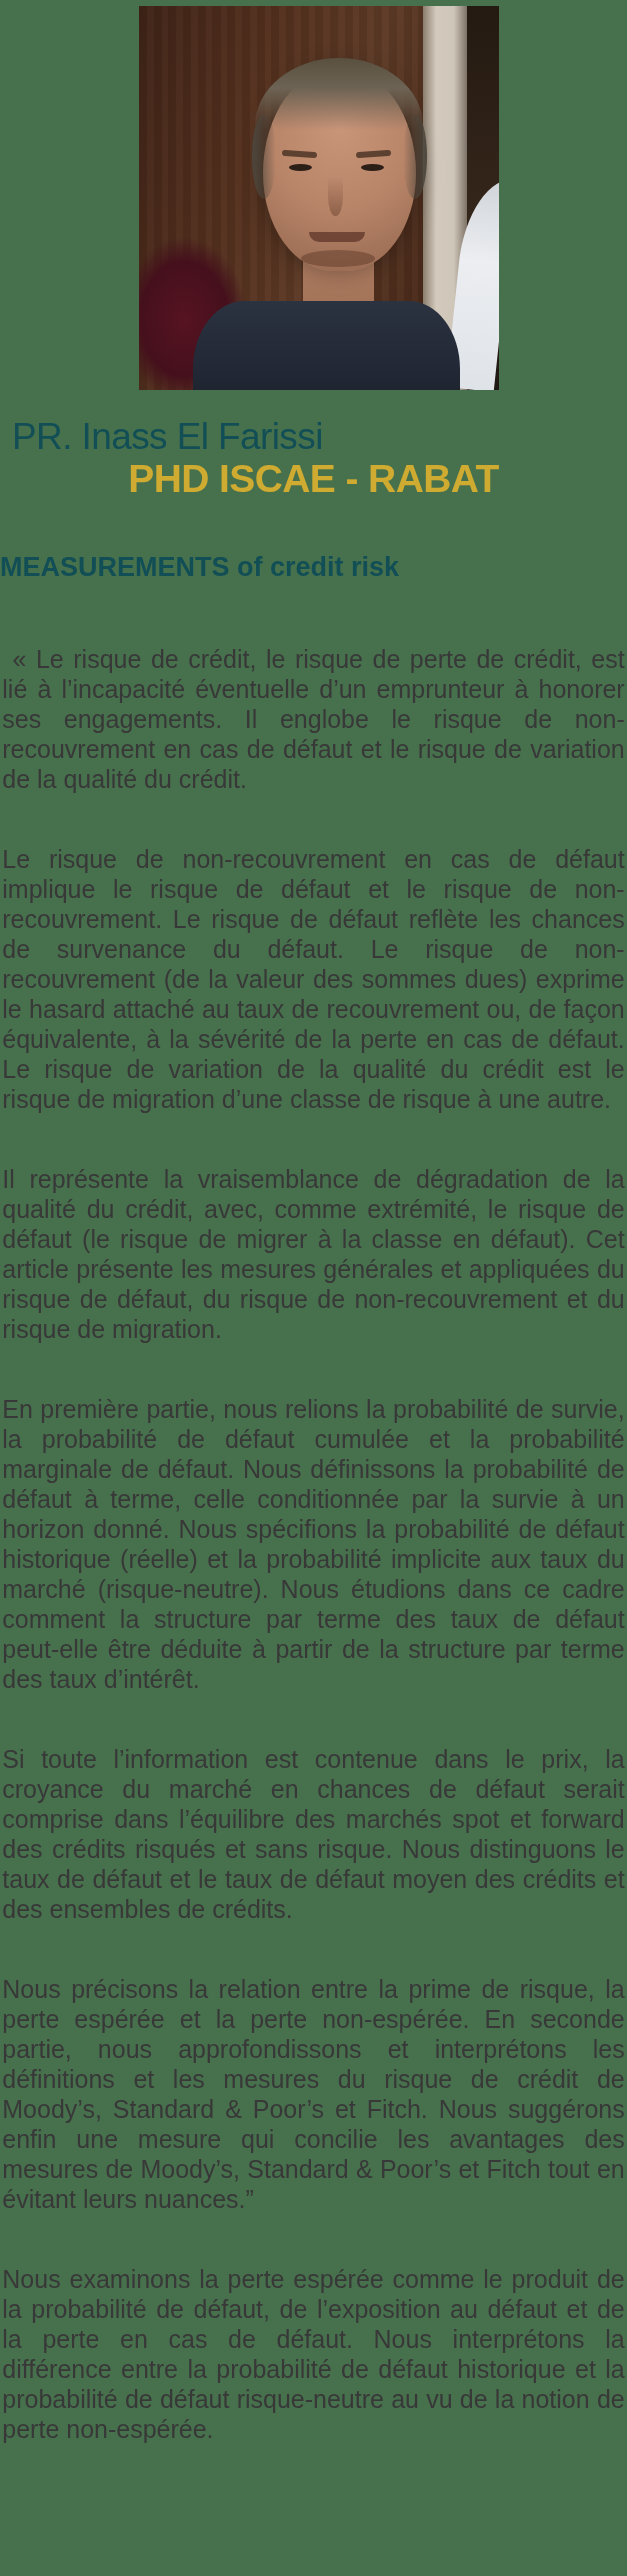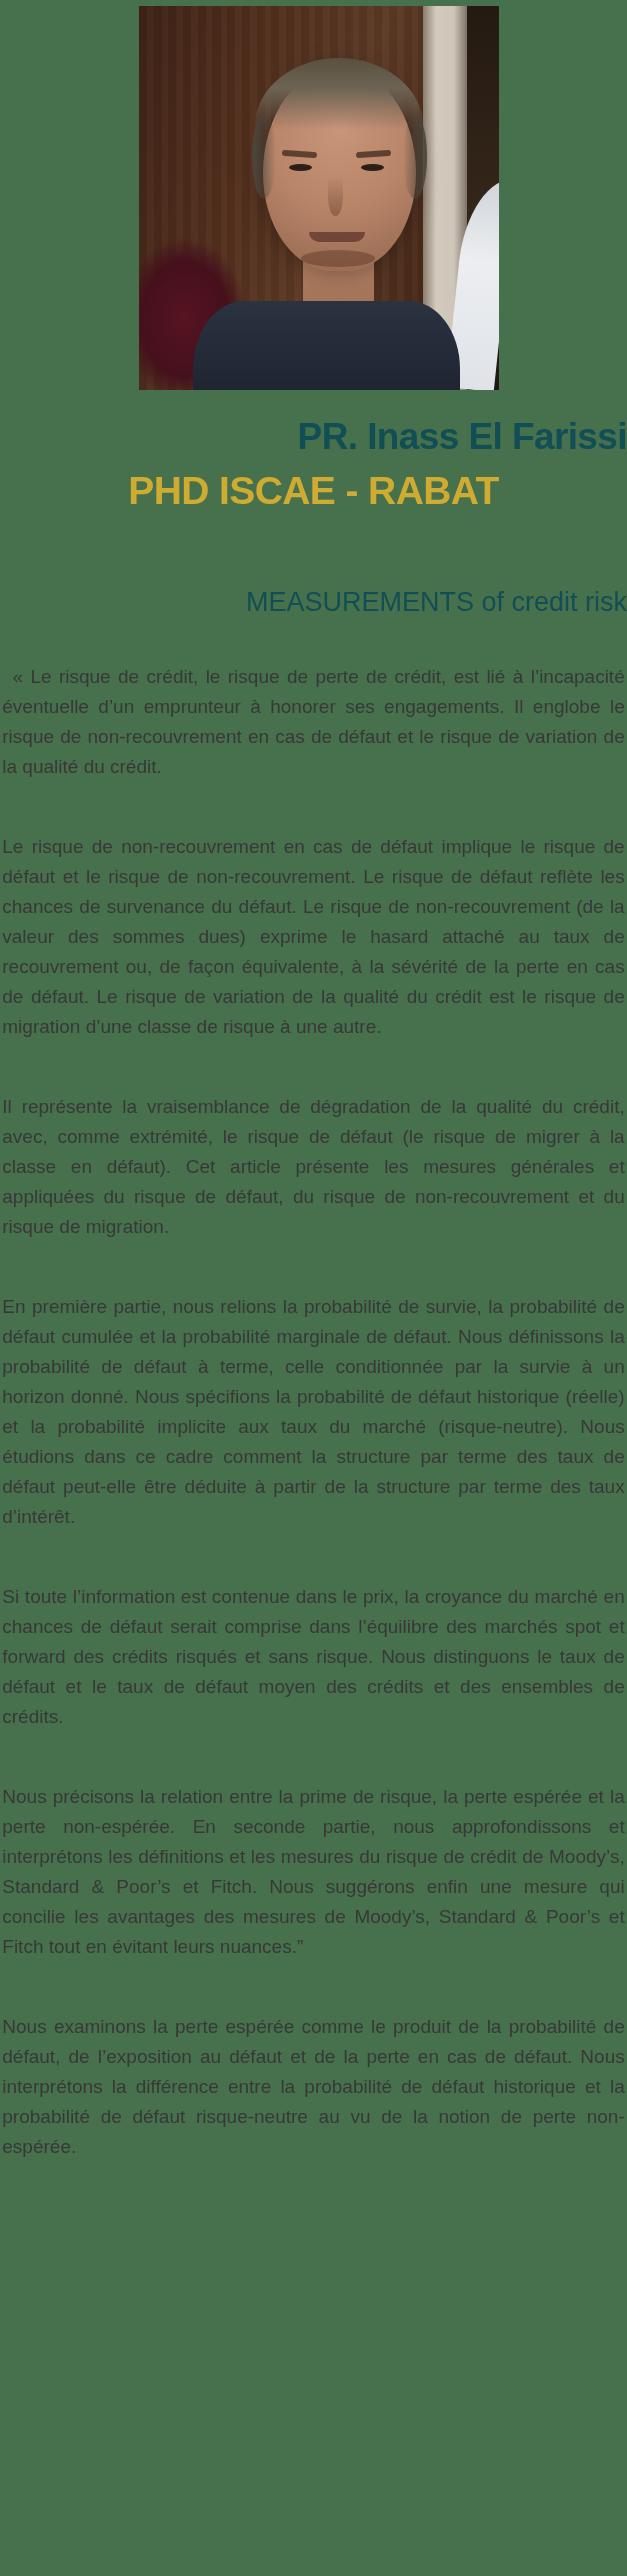--- a/index.html
+++ b/index.html
@@ -98,52 +98,53 @@
   }
   .photo .shirt{
     position:absolute;left:54px;top:295px;width:267px;height:113px;
     border-radius:51px 51px 0 0 / 68px 68px 0 0;
     background:linear-gradient(180deg,#2b3240 0%,#222835 60%,#1b202b 100%);
   }
 
   
   .name{
     margin-top:27px;
-    text-align:right;
+    text-align:left;
     font-size:37px;
-    font-weight:700;
+    font-weight:400;
     letter-spacing:-0.6px;
     line-height:1.1;
     color:var(--teal);
+    padding-left:12px;
   }
   .subtitle{
-    margin-top:12px;
+    margin-top:0;
     text-align:center;
     font-size:39px;
     font-weight:800;
     letter-spacing:-0.6px;
     line-height:1.1;
     color:var(--gold);
   }
   .section-heading{
-    margin-top:75px;
-    text-align:right;
+    margin-top:52px;
+    text-align:left;
     font-size:27px;
-    font-weight:400;
+    font-weight:700;
     letter-spacing:0px;
     line-height:1.1;
     color:var(--teal);
   }
 
   
   .article{
-    margin-top:45px;
+    margin-top:62px;
     padding:0 2.3px;
     color:var(--body-text);
-    font-size:19px;
+    font-size:25px;
     line-height:30px;
     text-align:justify;
     text-justify:inter-word;
   }
   .article p{margin:0 0 50px 0;}
   .article p:first-child{text-indent:10.2px;}
   .article p:last-child{margin-bottom:0;}
 </style>
 </head>
 <body>

